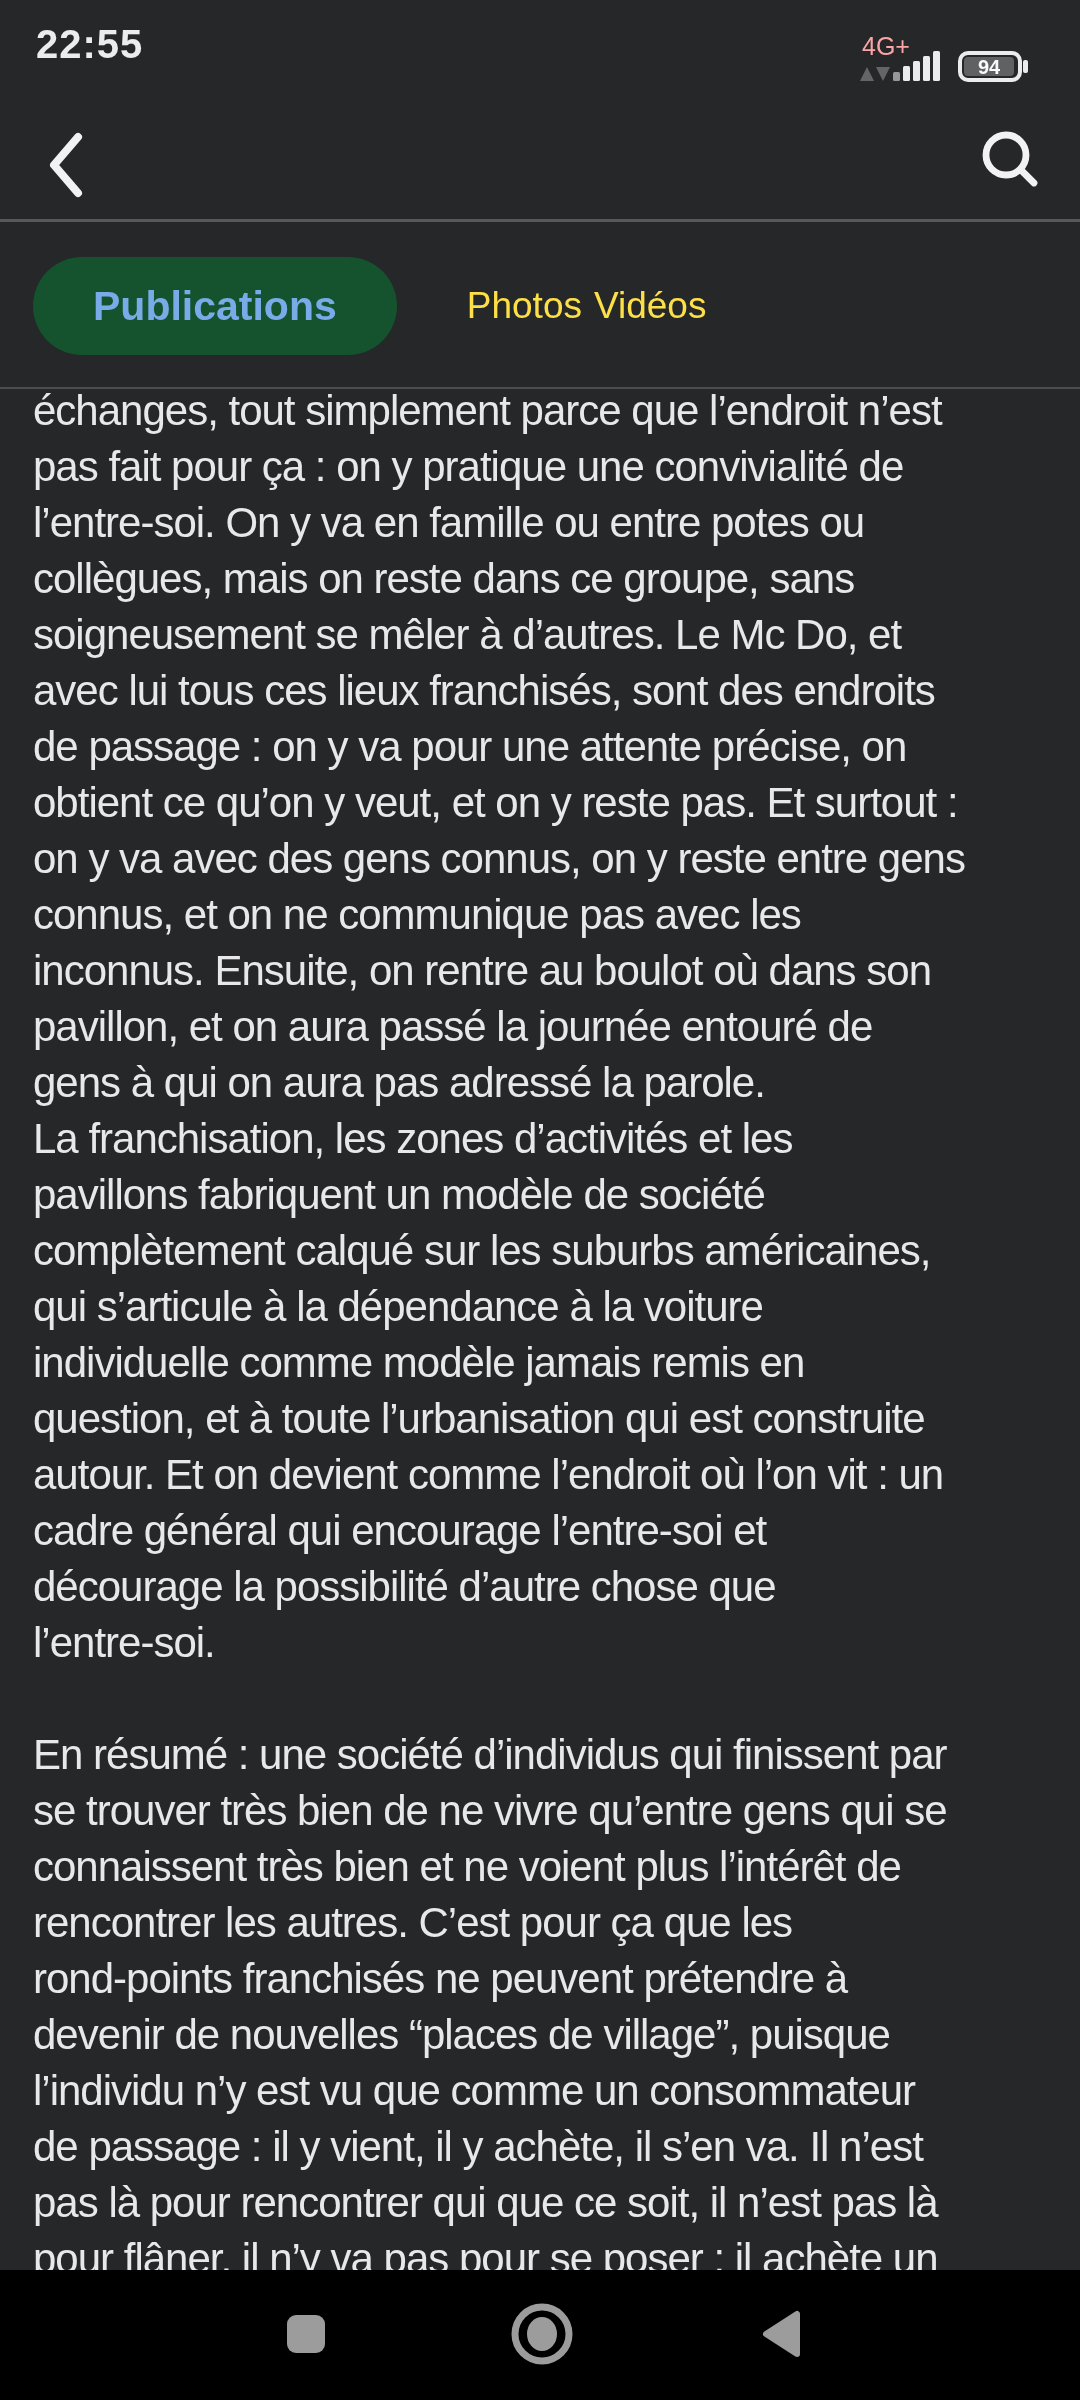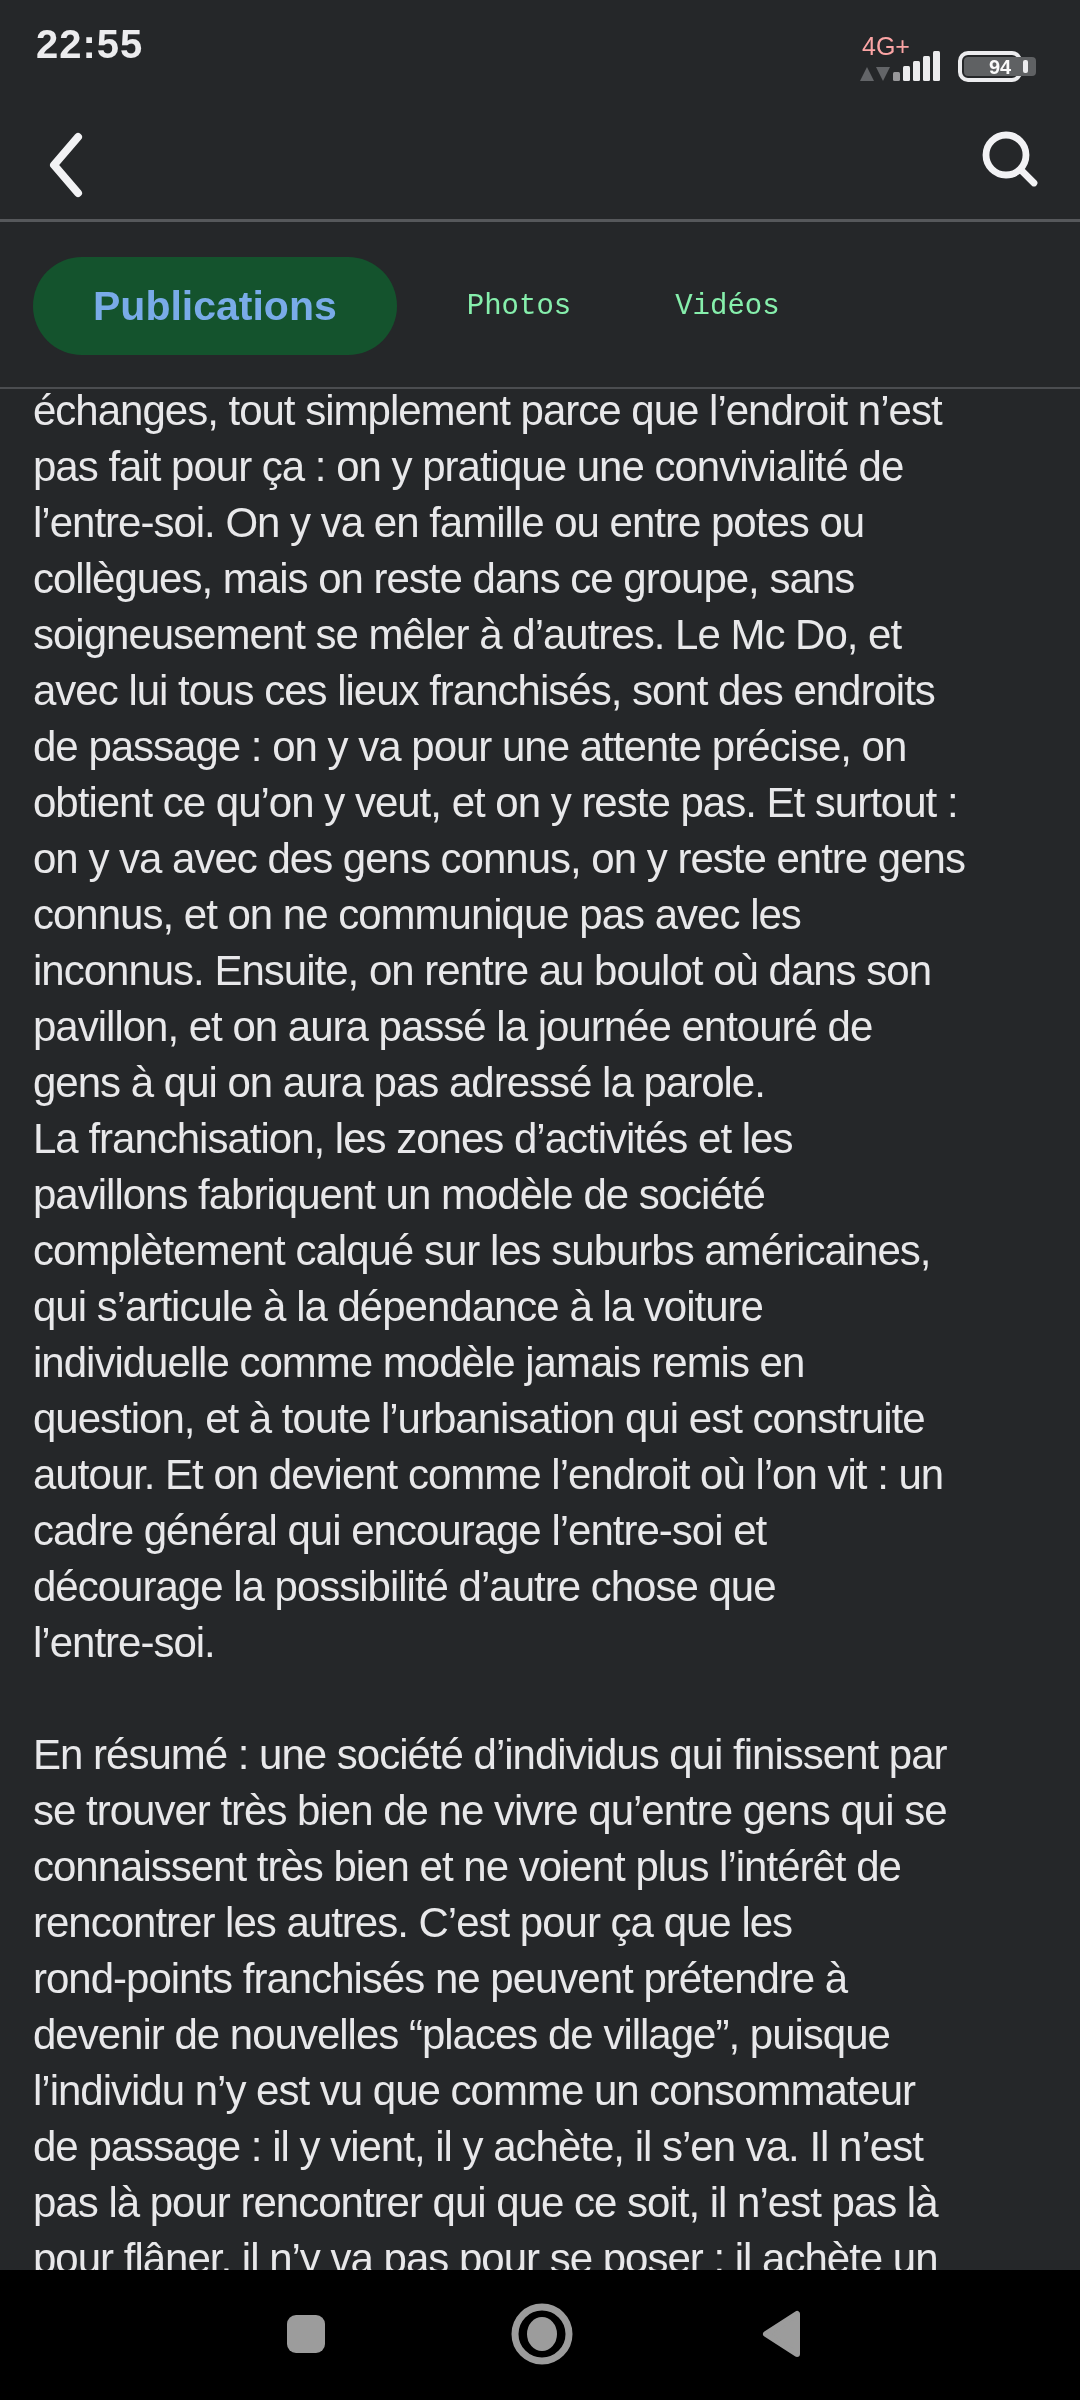--- a/index.html
+++ b/index.html
@@ -20,39 +20,39 @@
   .arr.down{border-top:14px solid #636568;align-self:flex-end;}
   .bars{position:absolute;right:0;bottom:1px;display:flex;align-items:flex-end;gap:3px;}
   .bar{width:7px;background:#ececee;border-radius:1.5px;}
   .bar.b1{height:9px;background:#98989a;}
   .bar.b2{height:15px;}
   .bar.b3{height:20px;}
   .bar.b4{height:25px;}
   .bar.b5{height:30px;}
   .battery{position:relative;width:64px;height:31px;border:4px solid #ececee;
            border-radius:10px;box-sizing:border-box;}
-  .battery-fill{position:absolute;top:2px;bottom:2px;left:2px;width:72px;background:#5f6163;
+  .battery-fill{position:absolute;top:2px;bottom:2px;left:2px;width:50px;background:#5f6163;
                 border-radius:4px;display:flex;align-items:center;justify-content:center;}
   .battery-pct{font-size:20px;font-weight:700;color:#fafafa;line-height:1;}
   .battery-nub{position:absolute;right:-10px;top:5px;width:5px;height:13px;background:#ececee;border-radius:2px;}
   
   .app-bar{position:absolute;top:110px;left:0;width:100%;height:110px;}
   .icon-btn{position:absolute;background:none;border:none;padding:0;cursor:pointer;}
   .back-btn{left:36px;top:18px;width:60px;height:76px;}
   .search-btn{right:36px;top:14px;width:70px;height:80px;}
   .divider-top{position:absolute;top:219px;left:0;width:100%;height:3px;background:#56585b;}
   
   .tab-row{position:absolute;top:256px;left:33px;width:1014px;height:100px;display:flex;align-items:center;}
   .tab-pill{height:98px;padding:0 60px;border:none;border-radius:49px;background:#14532d;
             color:#79abe8;font-size:41px;font-weight:700;cursor:pointer;
             font-family:"Liberation Sans","DejaVu Sans",sans-serif;}
-  .tab-plain{background:none;border:none;color:#86efac;font-size:29px;font-weight:500;cursor:pointer;
-             font-family:Liberation Mono, monospace;}
+  .tab-plain{background:none;border:none;color:#fde047;font-size:37px;font-weight:500;cursor:pointer;
+             font-family:Liberation Sans, sans-serif;}
   .tab-photos{margin-left:64px;}
-  .tab-videos{margin-left:92px;}
+  .tab-videos{}
   .divider-tabs{position:absolute;top:387px;left:0;width:100%;height:2px;background:#4b4d50;}
   
   .content{position:absolute;top:389px;left:0;width:1080px;height:1881px;overflow:hidden;}
   .post-text{
     position:absolute;top:-6px;left:33px;width:1020px;
     color:#e8e8ea;font-size:42px;line-height:56px;letter-spacing:-1px;
     white-space:pre;font-weight:400;
   }
   
   .nav-bar{position:absolute;bottom:0;left:0;width:100%;height:130px;background:#000;

